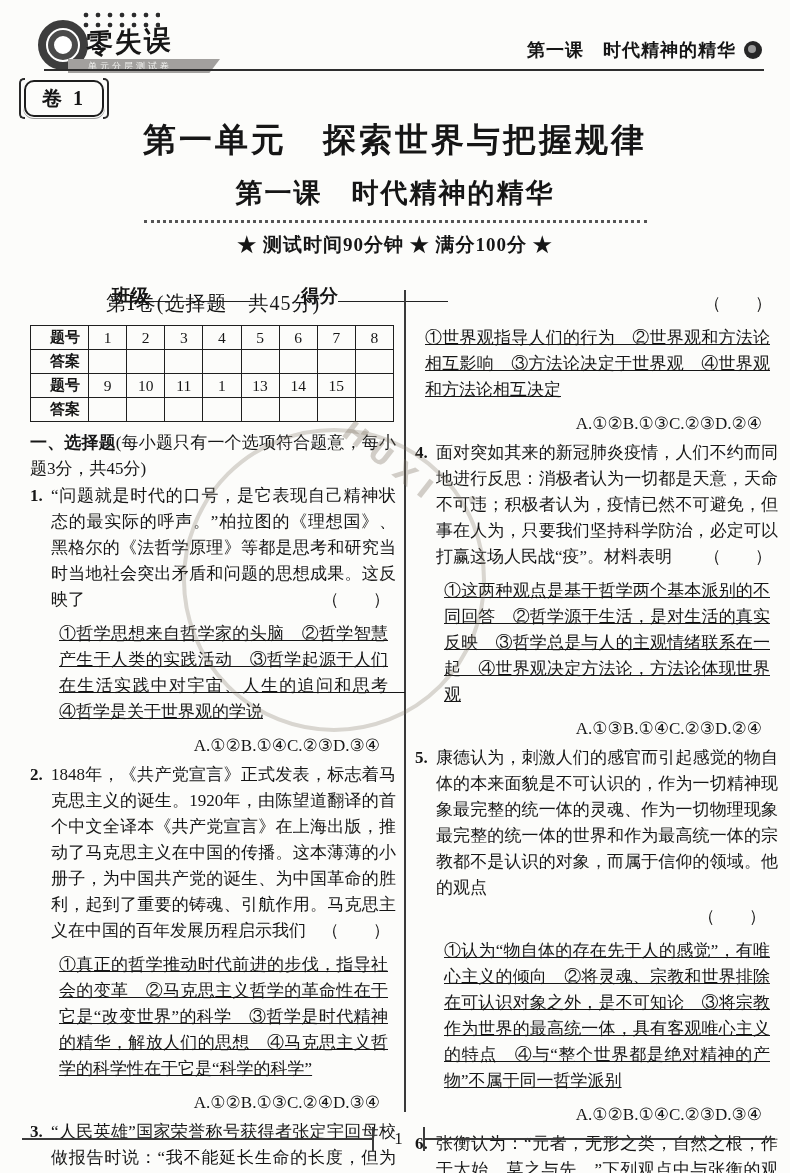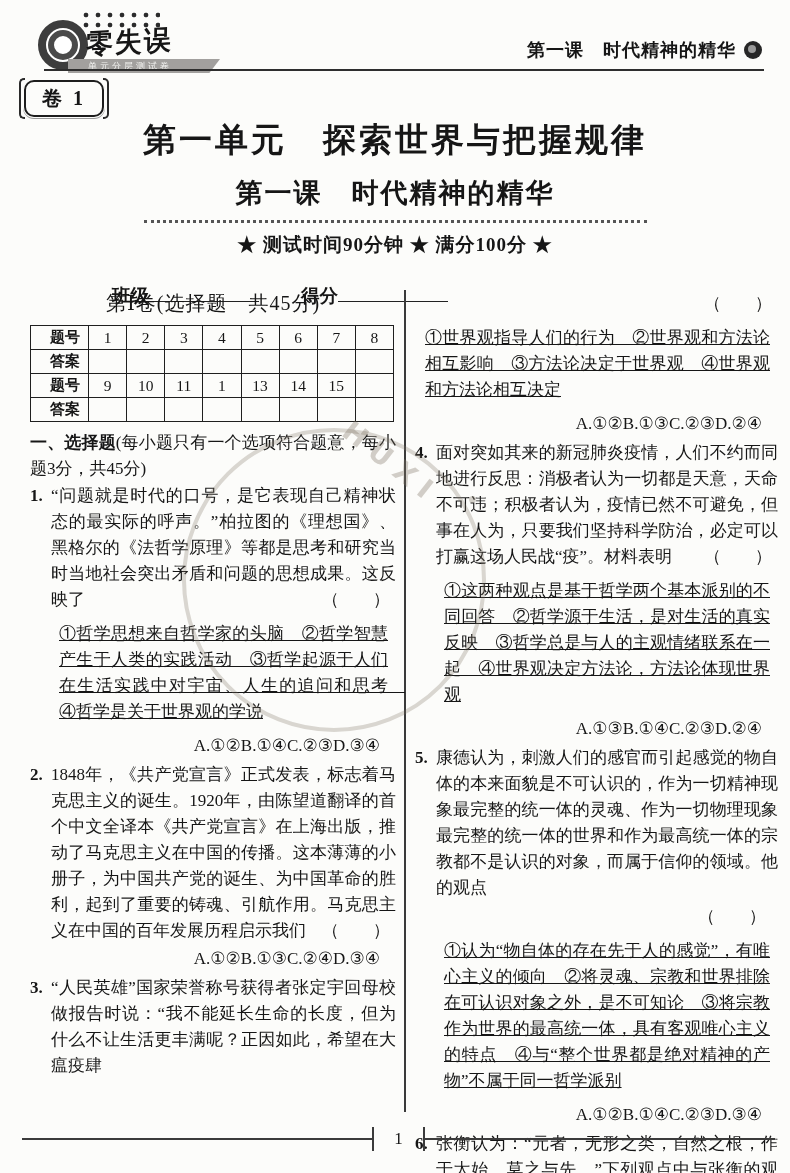--- a/index.html
+++ b/index.html
@@ -178,20 +178,21 @@
           <span>A.①②</span>
           <span>B.①④</span>
           <span>C.②③</span>
           <span>D.③④</span>
         </div>
       </div>
 
       <div class="question">
         <span class="qnum">2.</span>
         <p class="stem"><span>1848年，《共产党宣言》正式发表，标志着马克思主义的诞生。1920年，由陈望道翻译的首个中文全译本《共产党宣言》在上海出版，推动了马克思主义在中国的传播。这本薄薄的小册子，为中国共产党的诞生、为中国革命的胜利，起到了重要的铸魂、引航作用。马克思主义在中国的百年发展历程启示我们</span><span class="bracket">（　　）</span></p>
+        <p class="items">①真正的哲学推动时代前进的步伐，指导社会的变革　②马克思主义哲学的革命性在于它是“改变世界”的科学　③哲学是时代精神的精华，解放人们的思想　④马克思主义哲学的科学性在于它是“科学的科学”</p>
         <div class="choices">
           <span>A.①②</span>
           <span>B.①③</span>
           <span>C.②④</span>
           <span>D.③④</span>
         </div>
       </div>
 
       <div class="question">
         <span class="qnum">3.</span>

